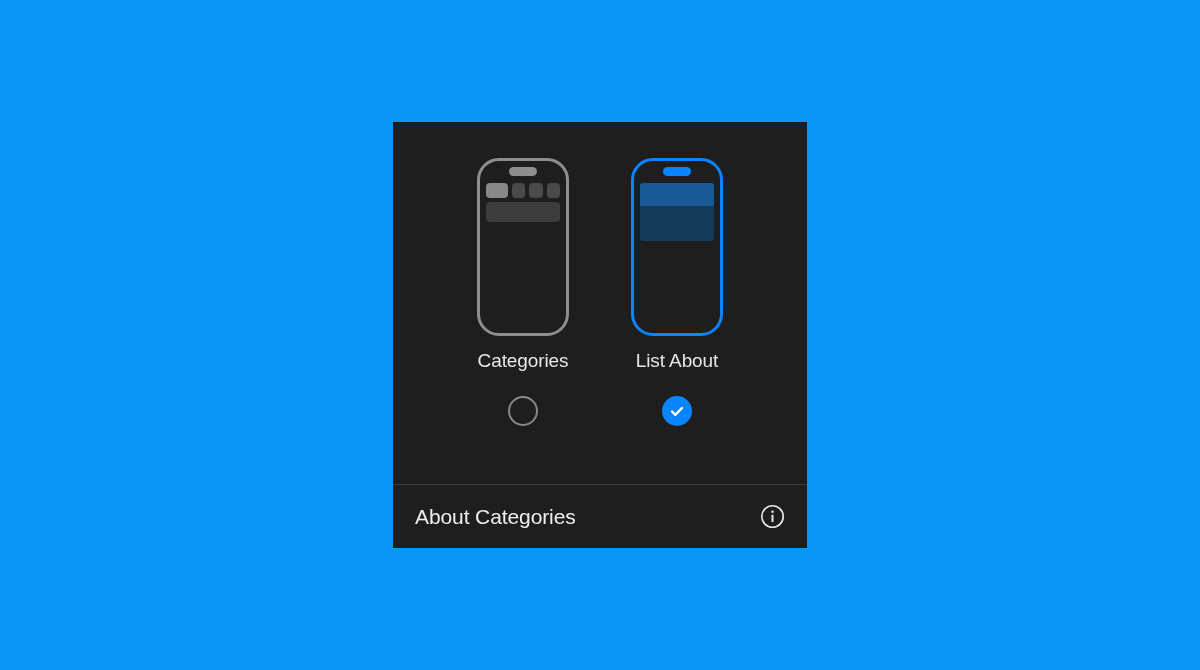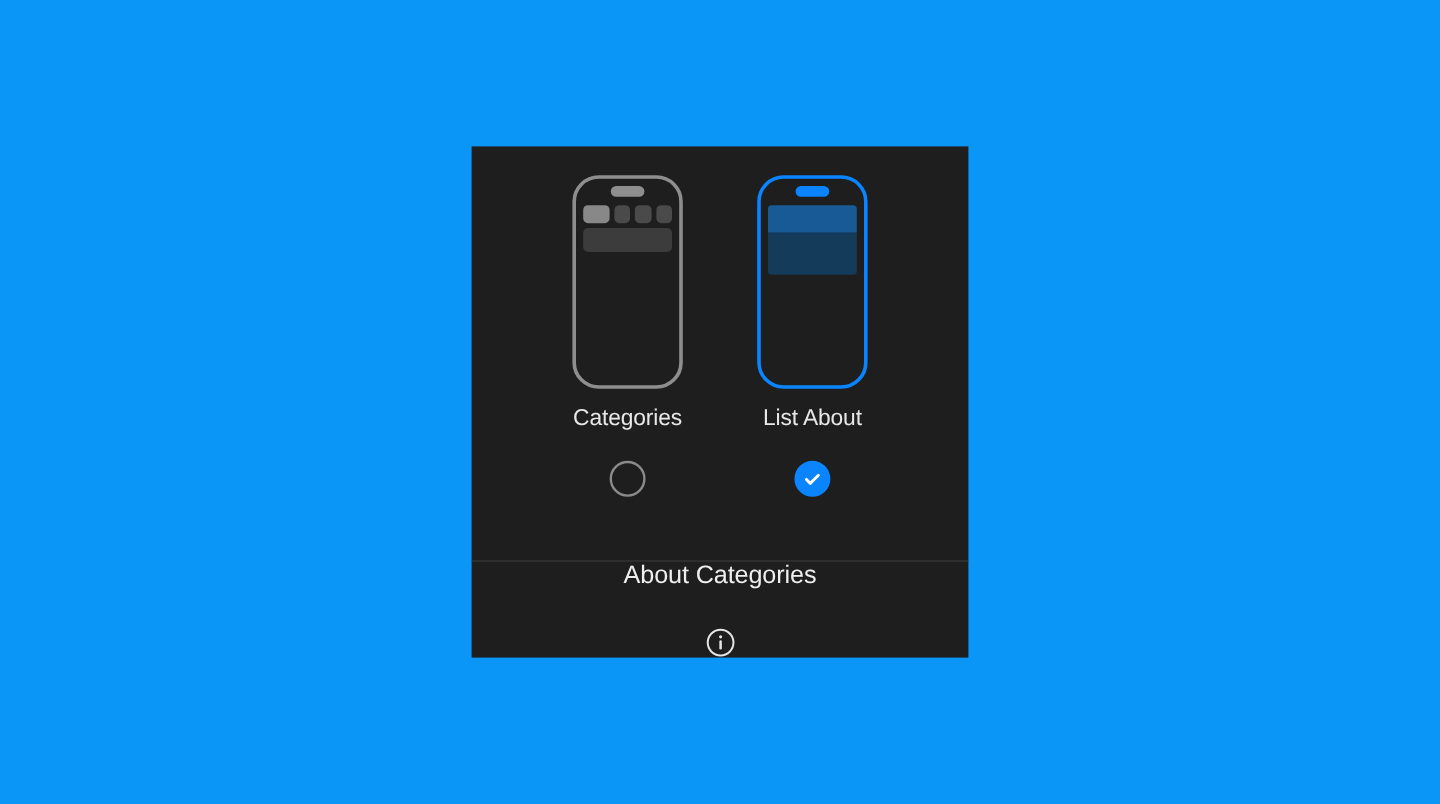--- a/index.html
+++ b/index.html
@@ -21,21 +21,21 @@
       height: 426px;
       background: #1e1e1e;
       display: flex;
       flex-direction: column;
     }
     .options-area {
       flex: 1;
       display: flex;
       justify-content: center;
       gap: 62px;
-      padding-top: 24px;
+      padding-top: 36px;
     }
     .option {
       display: flex;
       flex-direction: column;
       align-items: center;
       cursor: pointer;
     }
     .phone {
       width: 92px;
       height: 178px;
@@ -125,28 +125,27 @@
       align-items: center;
       justify-content: center;
     }
     .radio-unchecked {
       border: 2.5px solid #8a8a8b;
     }
     .radio-checked {
       background: #0a84ff;
     }
     .about-row {
-      height: 81px;
+      height: 64px;
       border-top: 1px solid #3b3b3c;
       display: flex;
       align-items: center;
       justify-content: space-between;
       padding: 0 22px;
       cursor: pointer;
-      flex-direction: column;
     }
     .about-label {
       color: #eeeeee;
       font-size: 21px;
       font-weight: 400;
       letter-spacing: -0.1px;
     }
     .info-icon {
       width: 25px;
       height: 25px;

